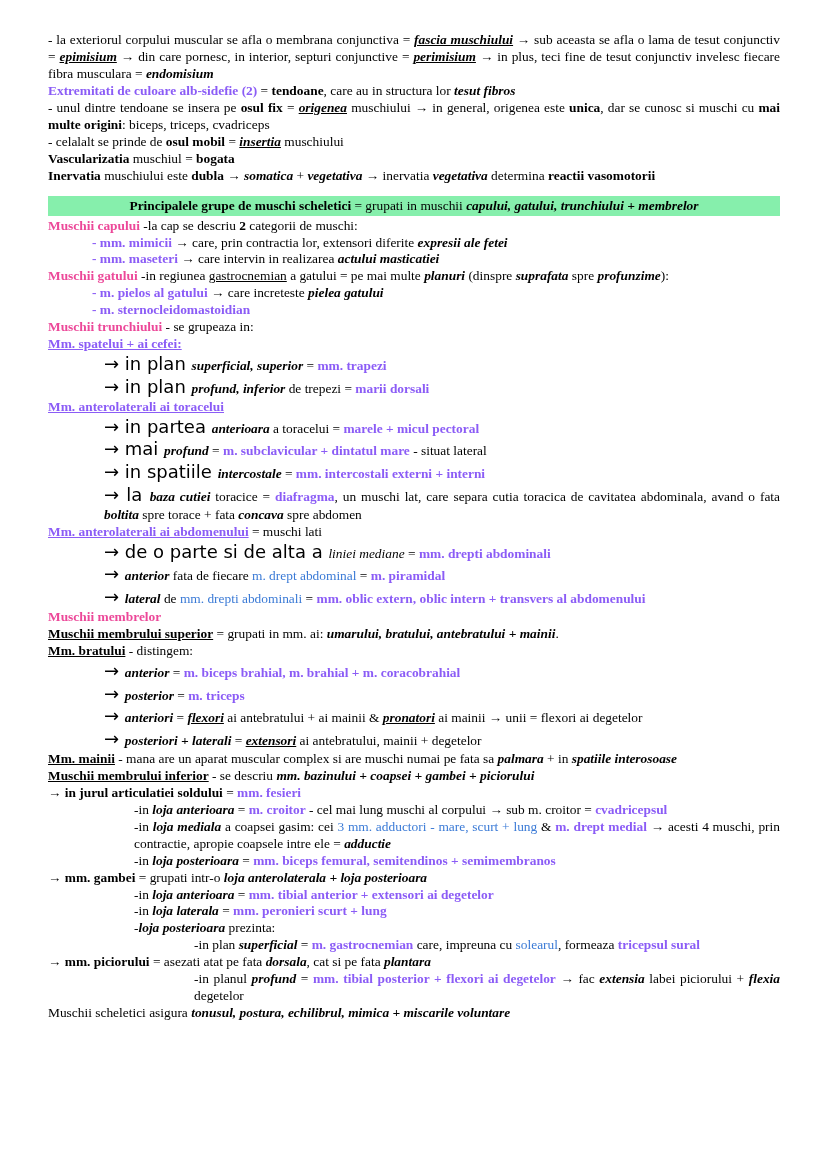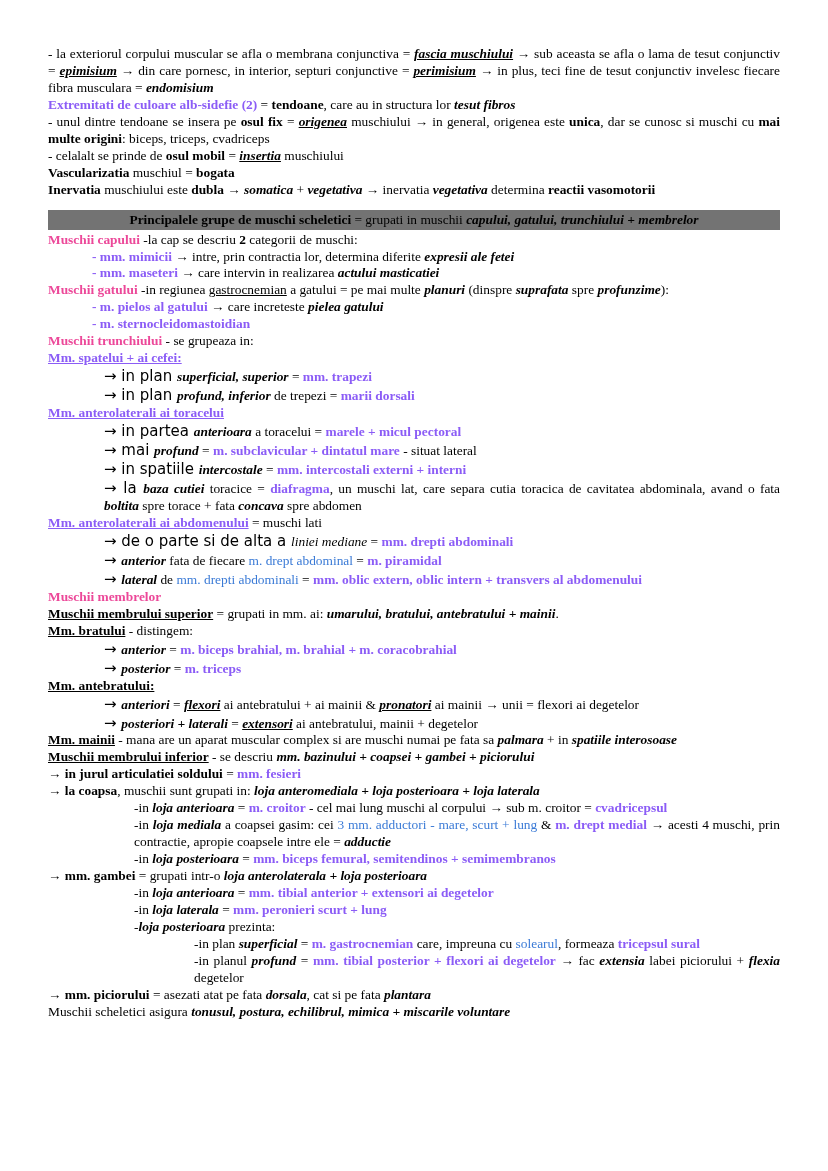--- a/index.html
+++ b/index.html
@@ -6,45 +6,45 @@
   body {
     width: 828px;
     background: #ffffff;
     font-family: "Liberation Serif", serif;
     color: #000000;
   }
   .page {
     width: 828px;
     min-height: 1171px;
     box-sizing: border-box;
-    padding: 46px 48px 20px 48px;
+    padding: 32px 48px 20px 48px;
     position: relative;
   }
   .line { font-size: 13.4px; line-height: 1.265; margin: 0; }
   .b { font-weight: bold; }
   .i { font-style: italic; }
   .bi { font-weight: bold; font-style: italic; }
   .u { text-decoration: underline; }
   .blue { color: #8b5cf6; }
   .blue2 { color: #3a7ad6; }
   .red { color: #ec4899; }
   .bar {
-    background: #737373;
+    background: #86efac;
     text-align: center;
     font-size: 13.4px;
     padding: 2px 4px;
     margin: 11px 0 2px 0;
   }
   .bar .lbl { font-weight: bold; }
   .ind1 { padding-left: 44px; }
   .ind2 { padding-left: 56px; }
   .ind3 { padding-left: 86px; }
   .ind5 { padding-left: 146px; }
   .justify { text-align: justify; }
-  .arrow { font-family: "DejaVu Sans", sans-serif; font-size: 15px; }
+  .arrow { font-family: "DejaVu Sans", sans-serif; font-size: 18px; }
 </style>
 </head>
 <body>
 
 <div class="page">
 
   <p class="line justify">
     <span>- la exteriorul corpului muscular se afla o membrana conjunctiva = </span><span class="bi u">fascia muschiului</span><span> → sub aceasta se afla o lama de tesut conjunctiv = </span><span class="bi u">epimisium</span><span> → din care pornesc, in interior, septuri conjunctive = </span><span class="bi u">perimisium</span><span> → in plus, teci fine de tesut conjunctiv invelesc fiecare fibra musculara = </span><span class="bi">endomisium</span>
   </p>
 
@@ -69,21 +69,21 @@
   </p>
 
   <div class="bar">
     <span class="lbl">Principalele grupe de muschi scheletici</span><span> = grupati in muschii </span><span class="bi">capului, gatului, trunchiului + membrelor</span>
   </div>
 
   <p class="line">
     <span class="b red">Muschii capului</span><span> -la cap se descriu </span><span class="b">2</span><span> categorii de muschi:</span>
   </p>
   <p class="line ind1">
-    <span class="b blue">- mm. mimicii</span><span> → intre, prin contractia lor, determina diferite </span><span class="bi">expresii ale fetei</span>
+    <span class="b blue">- mm. mimicii</span><span> → care, prin contractia lor, extensori diferite </span><span class="bi">expresii ale fetei</span>
   </p>
   <p class="line ind1">
     <span class="b blue">- mm. maseteri</span><span> → care intervin in realizarea </span><span class="bi">actului masticatiei</span>
   </p>
 
   <p class="line">
     <span class="b red">Muschii gatului</span><span> -in regiunea </span><span class="u">gastrocnemian</span><span> a gatului = pe mai multe </span><span class="bi">planuri</span><span> (dinspre </span><span class="bi">suprafata</span><span> spre </span><span class="bi">profunzime</span><span>):</span>
   </p>
   <p class="line ind1">
     <span class="b blue">- m. pielos al gatului</span><span> → care increteste </span><span class="bi">pielea gatului</span>
@@ -142,40 +142,34 @@
   </p>
   <p class="line">
     <span class="b u">Mm. bratului</span><span> - distingem:</span>
   </p>
   <p class="line ind2">
     <span class="arrow">→ </span><span class="bi">anterior</span><span> = </span><span class="b blue">m. biceps brahial, m. brahial + m. coracobrahial</span>
   </p>
   <p class="line ind2">
     <span class="arrow">→ </span><span class="bi">posterior</span><span> = </span><span class="b blue">m. triceps</span>
   </p>
-  <p class="line">
-    <span class="b u">Mm. antebratului:</span>
-  </p>
   <p class="line ind2">
     <span class="arrow">→ </span><span class="bi">anteriori</span><span> = </span><span class="bi u">flexori</span><span> ai antebratului + ai mainii &amp; </span><span class="bi u">pronatori</span><span> ai mainii → unii = flexori ai degetelor</span>
   </p>
   <p class="line ind2">
     <span class="arrow">→ </span><span class="bi">posteriori + laterali</span><span> = </span><span class="bi u">extensori</span><span> ai antebratului, mainii + degetelor</span>
   </p>
   <p class="line">
     <span class="b u">Mm. mainii</span><span> - mana are un aparat muscular complex si are muschi numai pe fata sa </span><span class="bi">palmara</span><span> + in </span><span class="bi">spatiile interosoase</span>
   </p>
   <p class="line">
     <span class="b u">Muschii membrului inferior</span><span> - se descriu </span><span class="bi">mm. bazinului + coapsei + gambei + piciorului</span>
   </p>
   <p class="line">
     <span class="b">→ in jurul articulatiei soldului</span><span> = </span><span class="b blue">mm. fesieri</span>
-  </p>
-  <p class="line">
-    <span class="b">→ la coapsa</span><span>, muschii sunt grupati in: </span><span class="bi">loja anteromediala + loja posterioara + loja laterala</span>
   </p>
   <p class="line ind3">
     <span>-in </span><span class="bi">loja anterioara</span><span> = </span><span class="b blue">m. croitor</span><span> - cel mai lung muschi al corpului → sub m. croitor = </span><span class="b blue">cvadricepsul</span>
   </p>
   <p class="line ind3 justify">
     <span>-in </span><span class="bi">loja mediala</span><span> a coapsei gasim: cei </span><span class="blue2">3 mm. adductori - mare, scurt + lung</span><span> &amp; </span><span class="b blue">m. drept medial</span><span> → acesti 4 muschi, prin contractie, apropie coapsele intre ele = </span><span class="bi">adductie</span>
   </p>
   <p class="line ind3">
     <span>-in </span><span class="bi">loja posterioara</span><span> = </span><span class="b blue">mm. biceps femural, semitendinos + semimembranos</span>
   </p>
@@ -187,25 +181,25 @@
   </p>
   <p class="line ind3">
     <span>-in </span><span class="bi">loja laterala</span><span> = </span><span class="b blue">mm. peronieri scurt + lung</span>
   </p>
   <p class="line ind3">
     <span>-</span><span class="bi">loja posterioara</span><span> prezinta:</span>
   </p>
   <p class="line ind5">
     <span>-in plan </span><span class="bi">superficial</span><span> = </span><span class="b blue">m. gastrocnemian</span><span> care, impreuna cu </span><span class="blue2">solearul</span><span>, formeaza </span><span class="b blue">tricepsul sural</span>
   </p>
+  <p class="line">
+    <span class="b">→ mm. piciorului</span><span> = asezati atat pe fata </span><span class="bi">dorsala</span><span>, cat si pe fata </span><span class="bi">plantara</span>
+  </p>
   <p class="line ind5 justify">
     <span>-in planul </span><span class="bi">profund</span><span> = </span><span class="b blue">mm. tibial posterior + flexori ai degetelor</span><span> → fac </span><span class="bi">extensia</span><span> labei piciorului + </span><span class="bi">flexia</span><span> degetelor</span>
   </p>
-  <p class="line">
-    <span class="b">→ mm. piciorului</span><span> = asezati atat pe fata </span><span class="bi">dorsala</span><span>, cat si pe fata </span><span class="bi">plantara</span>
-  </p>
 
 
   <p class="line">
     <span>Muschii scheletici asigura </span><span class="bi">tonusul, postura, echilibrul, mimica + miscarile voluntare</span>
   </p>
 
 </div>
 
 </body></html>

